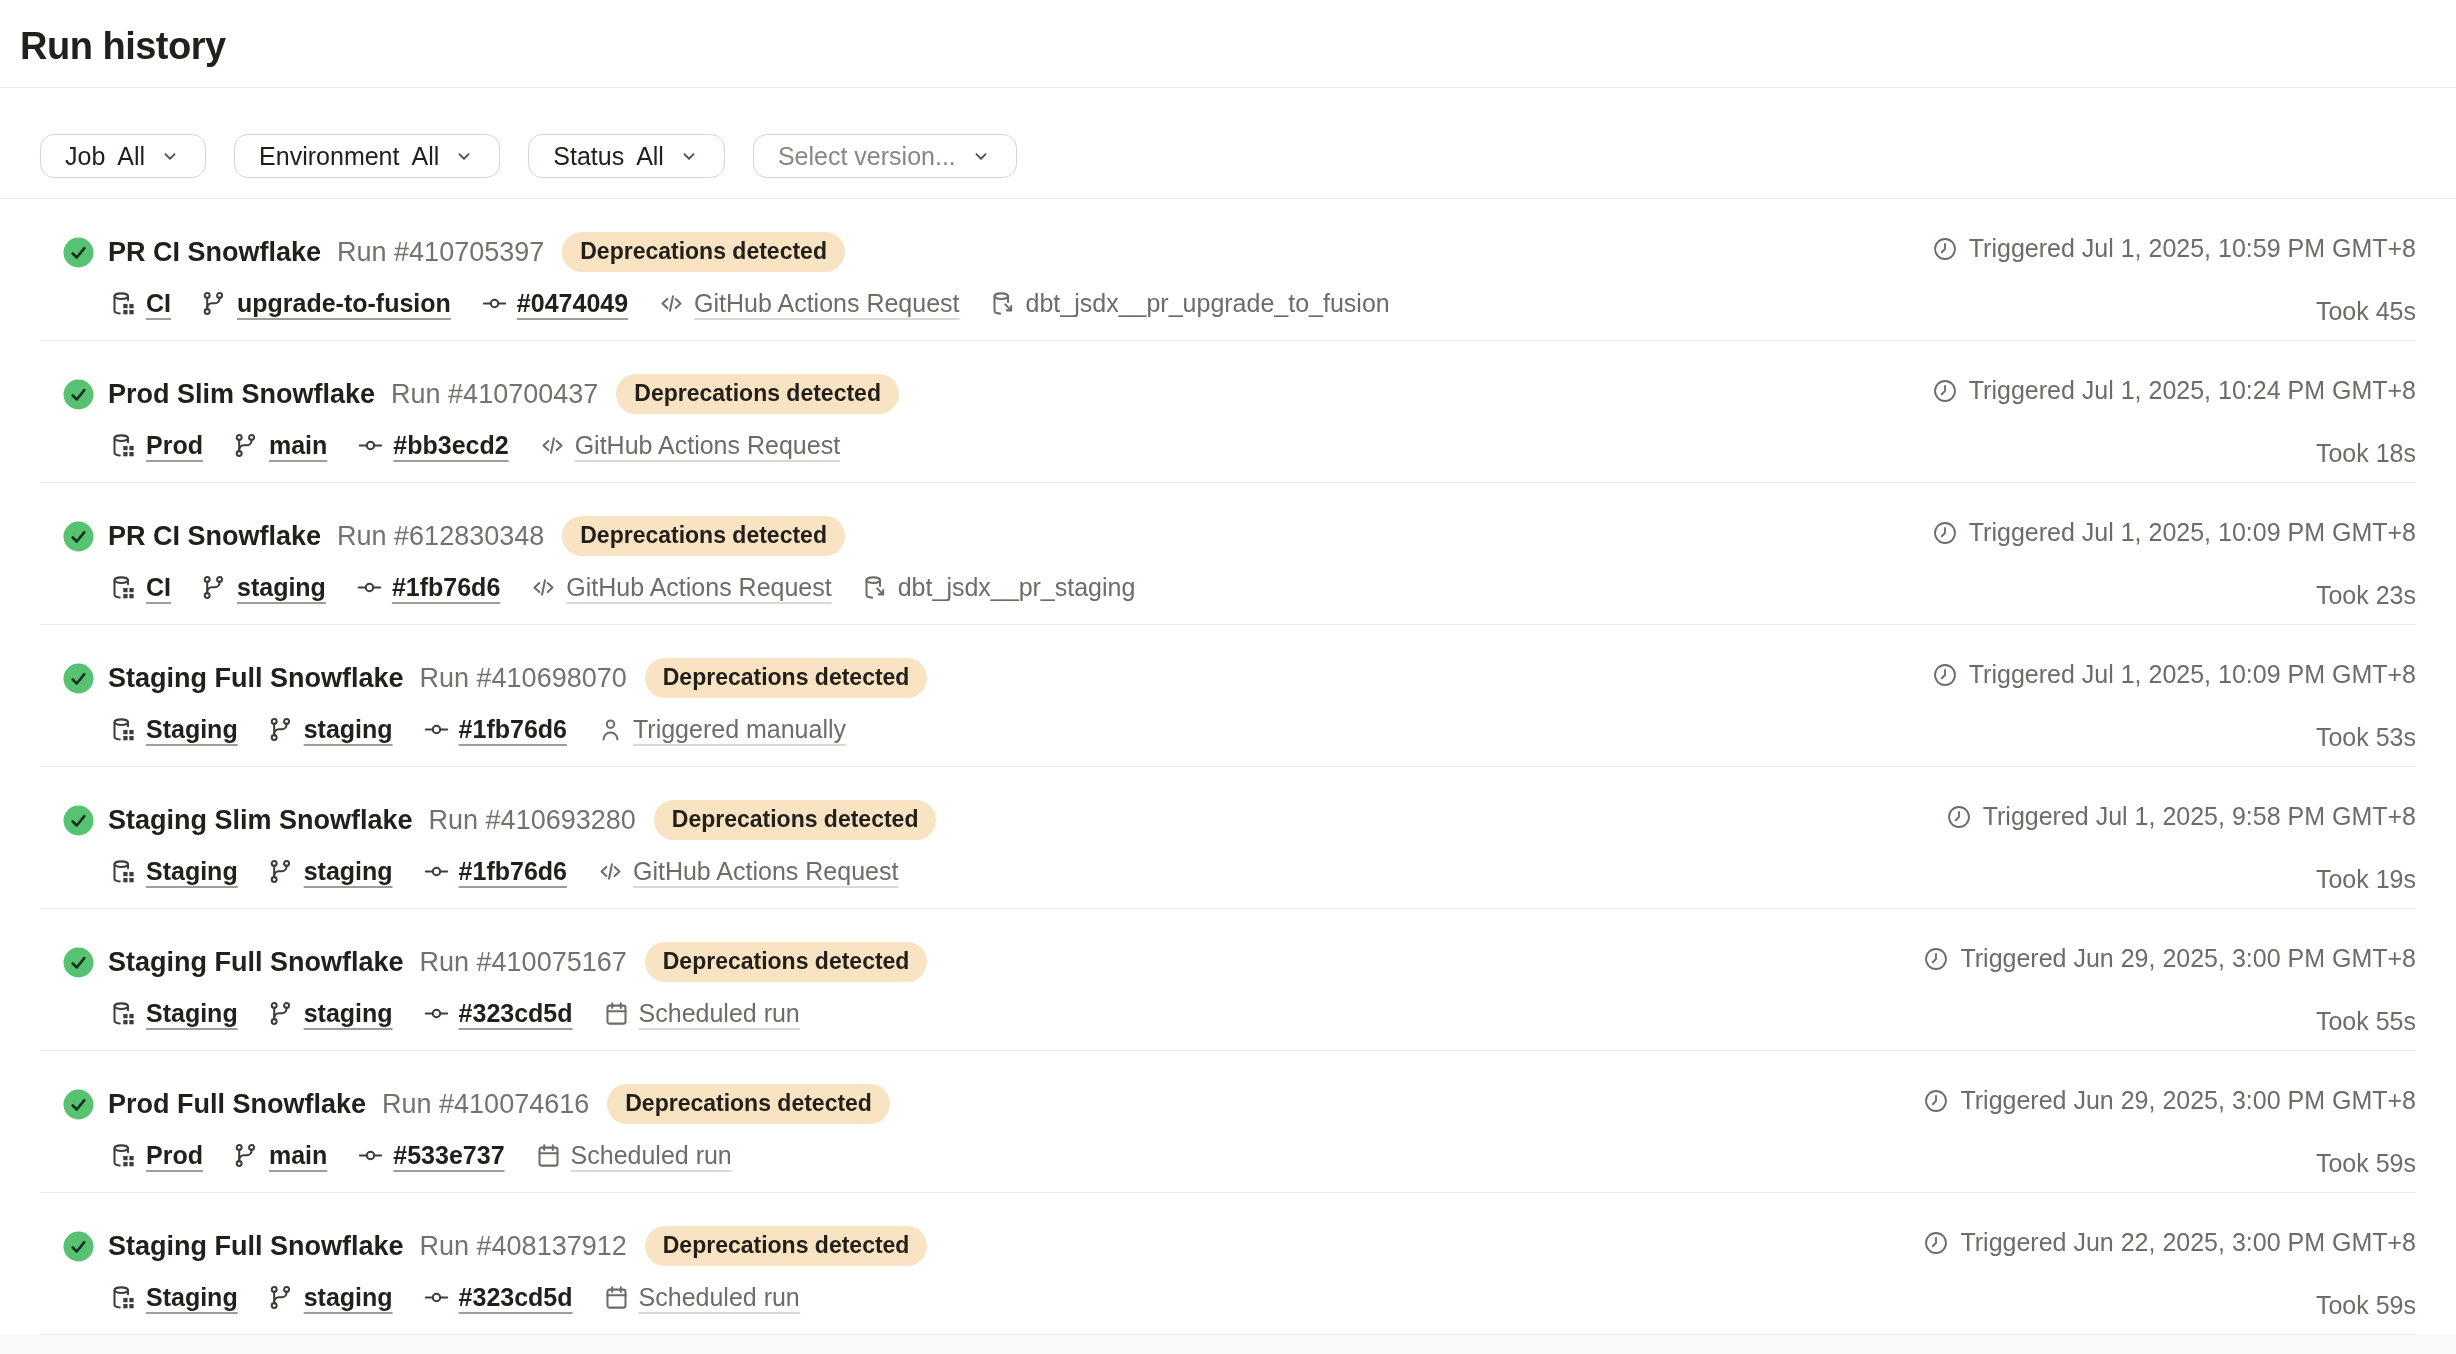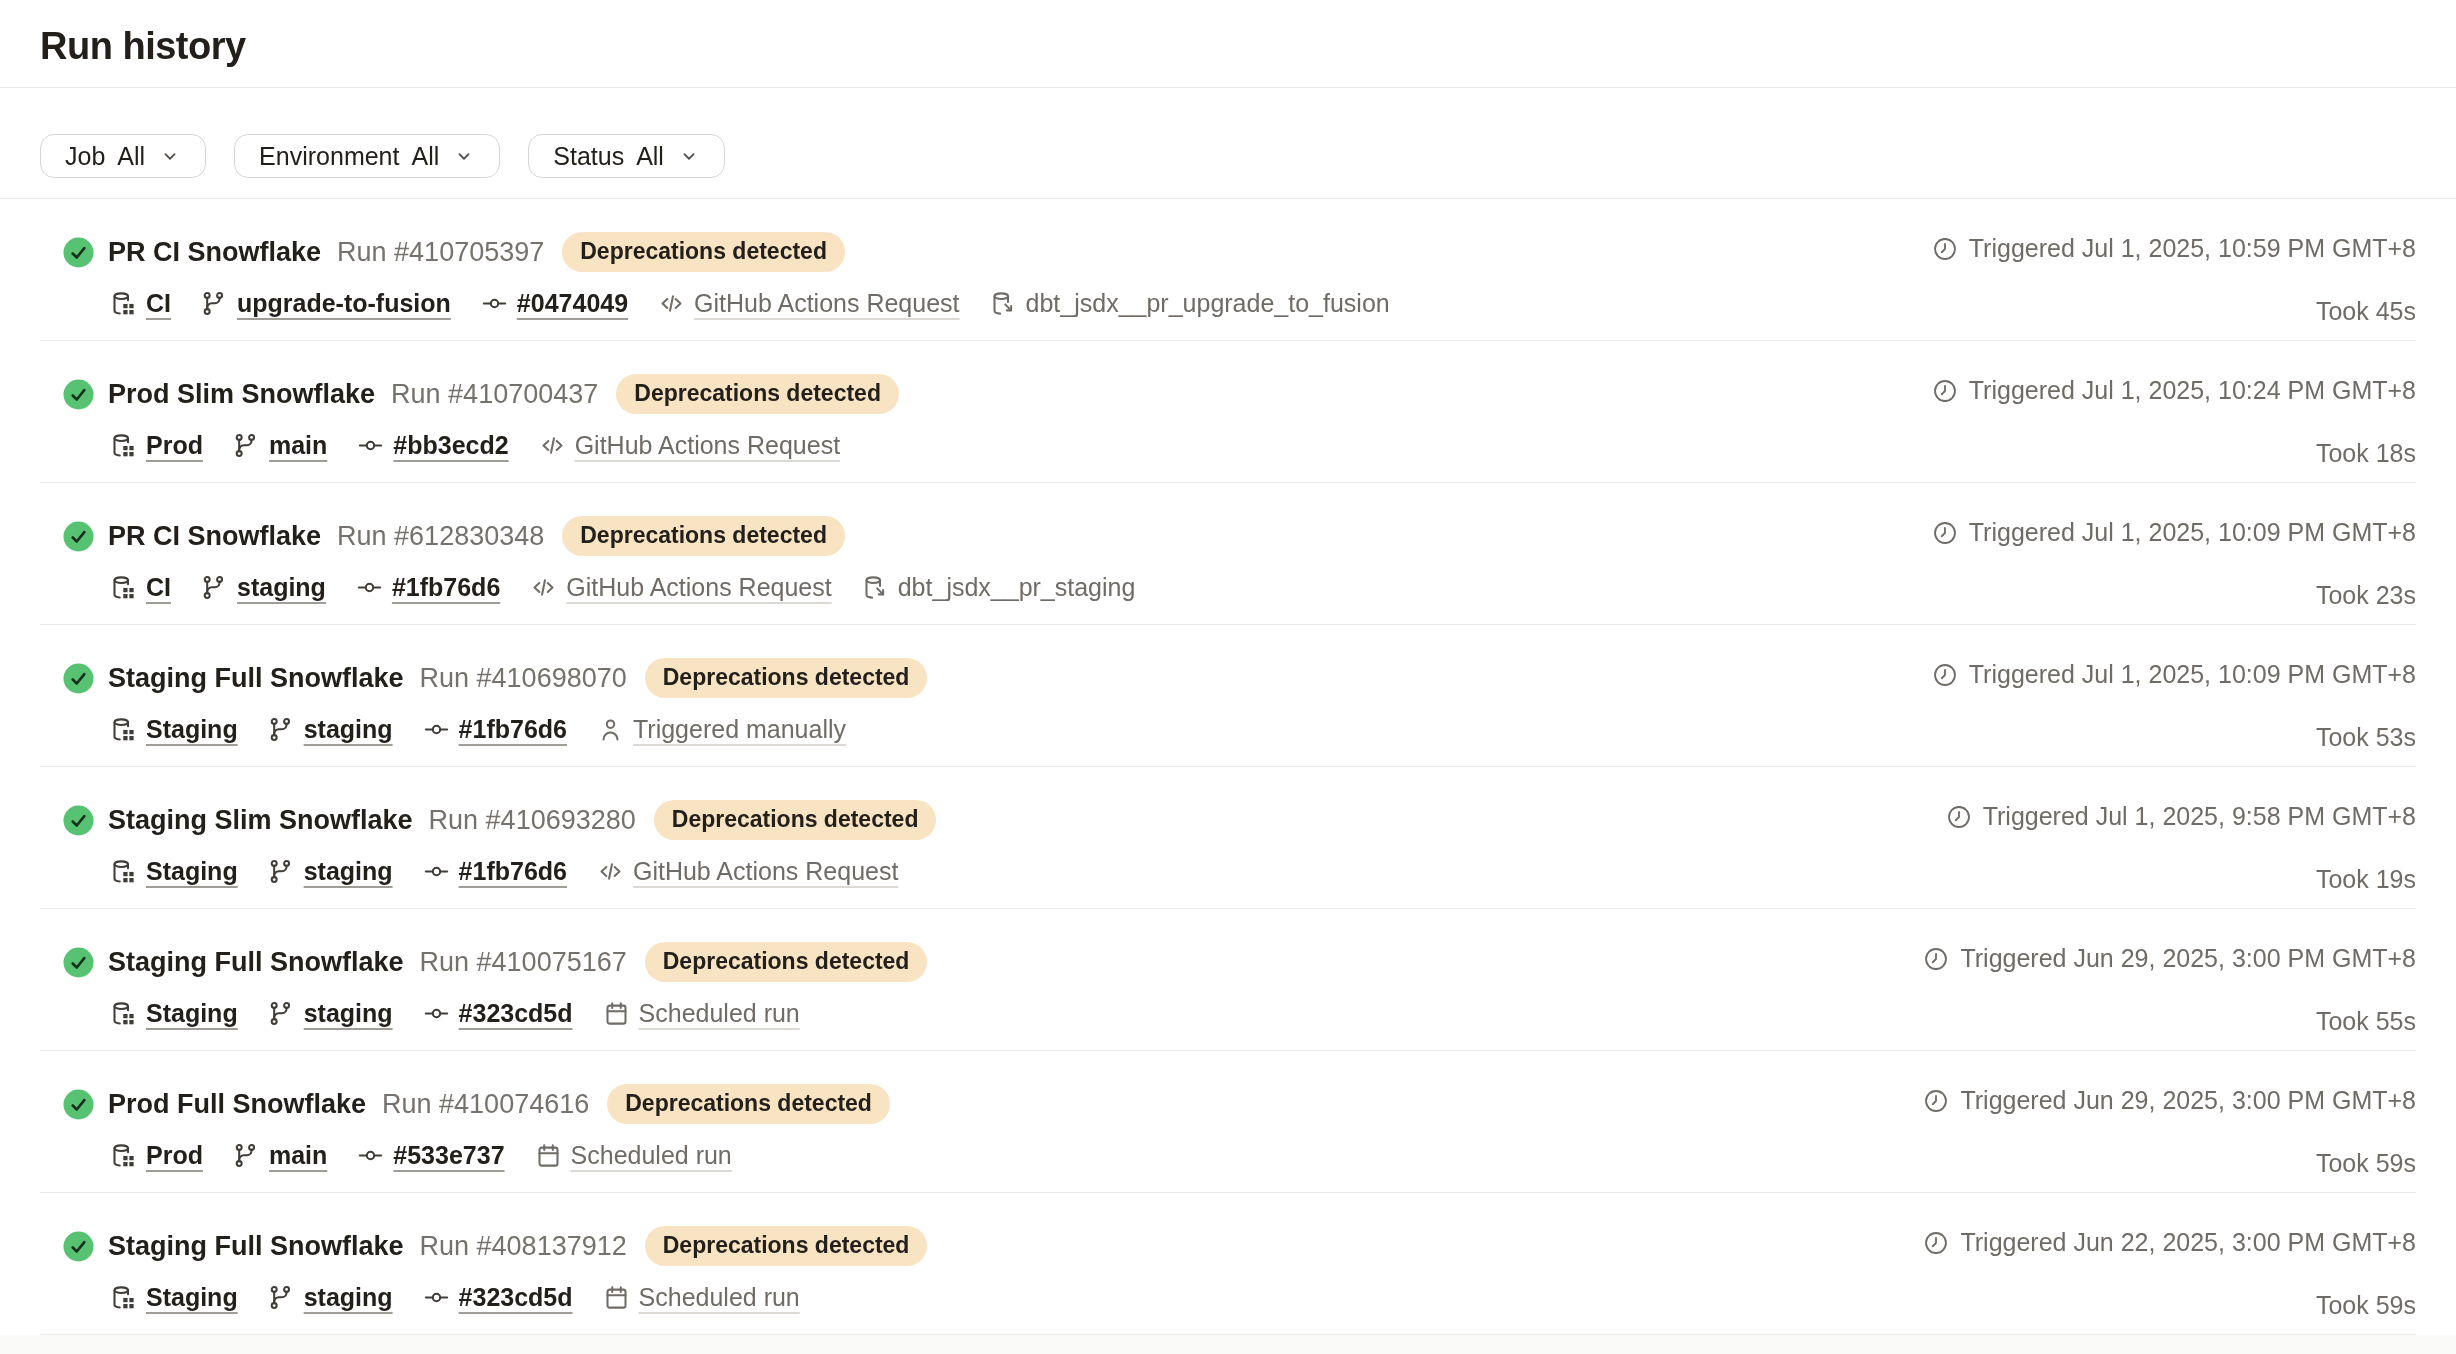--- a/index.html
+++ b/index.html
@@ -14,21 +14,21 @@
   *{box-sizing:border-box;}
   html,body{margin:0;padding:0;}
   body{
     width:2456px;height:1354px;overflow:hidden;background:#ffffff;
     font-family:"Liberation Sans","DejaVu Sans",sans-serif;
     color:var(--text-primary);
   }
   
   .page-header{
     height:88px;display:flex;align-items:center;
-    padding:6px 40px 0;border-bottom:1px solid var(--divider);
+    padding:6px 20px 0;border-bottom:1px solid var(--divider);
   }
   .page-title{font-size:38px;font-weight:700;letter-spacing:-0.5px;}
   
   .filter-bar{
     display:flex;gap:28px;align-items:center;
     padding:46px 40px 20px;border-bottom:1px solid var(--divider);
   }
   .filter-btn{
     display:inline-flex;align-items:center;gap:12px;
     height:44px;padding:0 24px;background:#fff;
@@ -125,20 +125,29 @@
   <button class="filter-btn">
     <span class="f-label">Status</span>
     <span class="f-value">All</span>
     <span class="chev">
       <svg viewBox="0 0 24 24" fill="none" stroke="currentColor" stroke-width="2" stroke-linecap="round" stroke-linejoin="round">
           <path d="m7 10 5 5 5-5"></path>
         </svg>
     </span>
   </button>
 
+  <button class="filter-btn muted">
+
+    <span class="f-value">Select version...</span>
+    <span class="chev">
+      <svg viewBox="0 0 24 24" fill="none" stroke="currentColor" stroke-width="2" stroke-linecap="round" stroke-linejoin="round">
+          <path d="m7 10 5 5 5-5"></path>
+        </svg>
+    </span>
+  </button>
 </div>
 
 <div class="runs">
   <div class="run-row">
     <div class="run-main">
       <div class="run-title-line">
         <span class="status-icon">
           <svg viewBox="0 0 32 32">
               <circle class="cc-bg" cx="16" cy="16" r="15.5"></circle>
               <path class="cc-check" d="m10 17 4.2 4.2L22 11.5"></path>

